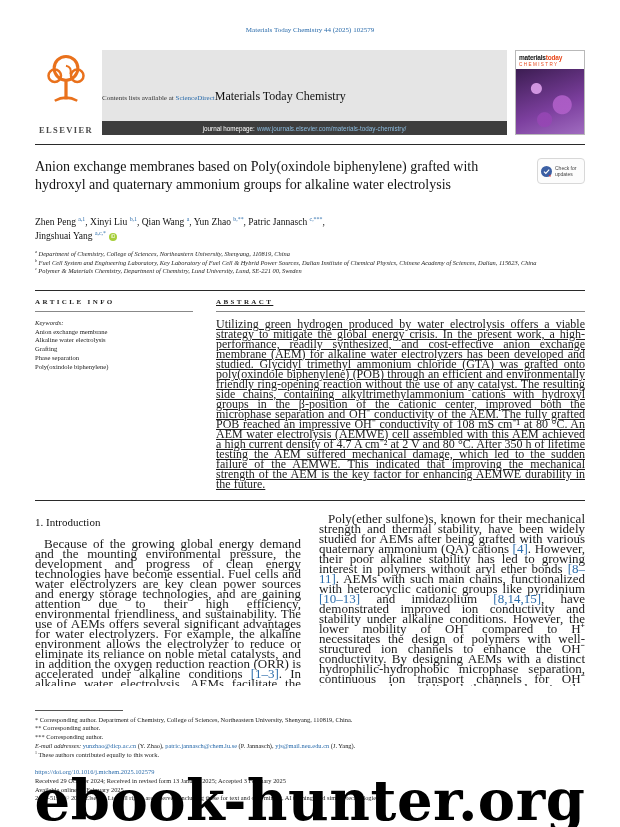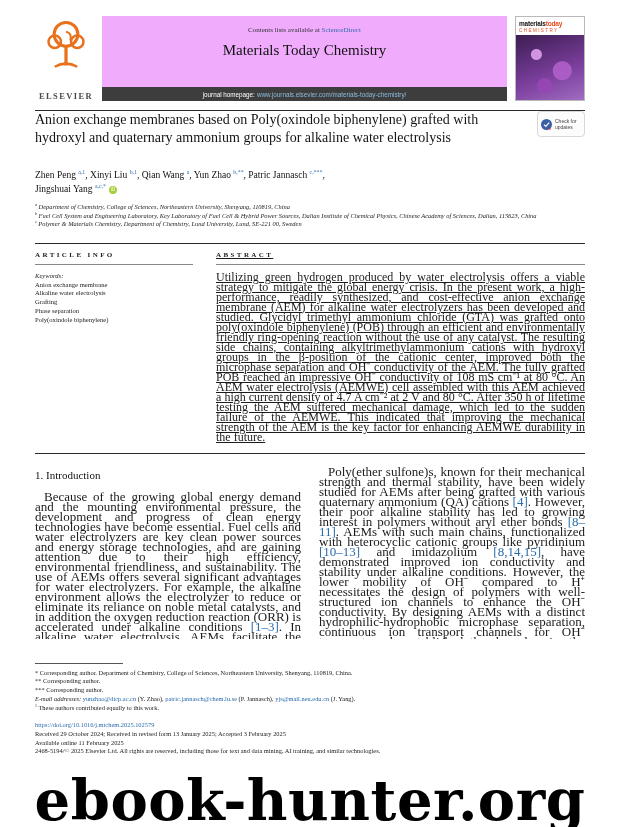--- a/index.html
+++ b/index.html
@@ -9,40 +9,40 @@
   .lnk { color:#2b6cab; text-decoration:none; cursor:pointer; }
   .it { font-style:italic; }
   sup { font-size:0.62em; vertical-align:super; line-height:0; }
 
   .top-cite { text-align:center; font-size:7px; margin-top:26px; color:#2b6cab; }
 
   .header { display:flex; margin-top:16px; height:85px; }
   .pub-logo { width:62px; display:flex; flex-direction:column; align-items:center; justify-content:flex-start; }
   .pub-logo svg { width:50px; height:60px; }
   .pub-name { font-size:8.5px; letter-spacing:1.4px; color:#4a4a4a; font-weight:bold; margin-top:16px; }
-  .banner { flex:1; background:#f0abfc; margin-left:5px; display:flex; flex-direction:column; align-items:center; position:relative; }
+  .banner { flex:1; background:#e5e5e5; margin-left:5px; display:flex; flex-direction:row; align-items:center; position:relative; }
   .contents-line { font-size:7px; margin-top:10px; color:#333; }
-  .jtitle { font-size:15px; margin-top:8px; color:#111; }
+  .jtitle { font-size:12px; margin-top:8px; color:#111; }
   .homebar { position:absolute; bottom:0; left:0; right:0; height:14px; background:#3d3d3d; color:#fff; font-size:6.3px; display:flex; justify-content:center; align-items:center; gap:2px; font-family:"Liberation Sans",sans-serif; }
   .homelink { color:#8cbbde; }
   .cover { width:70px; margin-left:8px; border:1px solid #b9b9b9; display:flex; flex-direction:column; background:#fff; }
   .cover-top { padding:3px 3px 2px; background:#fff; }
   .cover-brand { font-family:"Liberation Sans",sans-serif; font-weight:bold; font-size:6.5px; letter-spacing:-0.2px; color:#111; line-height:7px; }
   .cover-brand .orange { color:#e8491d; }
   .cover-sub { font-family:"Liberation Sans",sans-serif; font-size:4.6px; letter-spacing:1.4px; color:#e8491d; margin-top:1px; }
   .cover-img { flex:1;
     background:
       radial-gradient(circle at 30% 30%, rgba(221,160,235,.9) 0 5px, rgba(221,160,235,0) 6px),
       radial-gradient(circle at 68% 55%, rgba(176,95,201,.9) 0 9px, rgba(176,95,201,0) 10px),
       radial-gradient(circle at 42% 78%, rgba(150,70,180,.9) 0 7px, rgba(150,70,180,0) 8px),
       linear-gradient(160deg, #3c1d52, #7c3f9e 60%, #a06cc0); }
 
   .rule-top { border:none; border-top:1px solid #2a2a2a; margin-top:9px; }
 
-  .title-row { display:flex; }
+  .title-row { display:flex; margin-top:13px; }
   .title { font-size:14px; font-weight:400; line-height:18px; color:#141414; width:482px; }
   .check-badge { margin-left:auto; width:48px; height:26px; border:1px solid #d8d8d8; border-radius:4px; background:#fcfcfc; display:flex; align-items:center; justify-content:center; gap:3px; padding:2px; }
   .check-text { font-family:"Liberation Sans",sans-serif; font-size:5px; line-height:6px; color:#444; width:26px; }
 
   .authors { margin-top:21px; font-size:9.5px; line-height:14px; color:#111; }
   .orcid { display:inline-block; width:8px; height:8px; border-radius:50%; background:#a6ce39; color:#fff; font-size:4.5px; line-height:8px; text-align:center; font-family:"Liberation Sans",sans-serif; margin-left:3px; vertical-align:1px; }
 
   .affils { margin-top:7px; font-size:6.4px; line-height:8.6px; color:#222; width:505px; }
   .affils > div { font-style:italic; }
 
@@ -66,20 +66,21 @@
 
   .meta { margin-top:9px; font-size:6.4px; line-height:8.7px; color:#222; }
 
   .watermark { position:absolute; left:0; right:0; bottom:-6px; text-align:center; font-family:"DejaVu Serif",serif; font-weight:bold; font-size:56px; color:#000; white-space:nowrap; letter-spacing:0.5px; }
 </style>
 </head>
 <body>
 
 <div class="page">
 
+  <div class="top-cite">Materials Today Chemistry 44 (2025) 102579</div>
 
   <div class="header">
     <div class="pub-logo">
       <svg viewBox="0 0 40 46">
         <circle cx="20" cy="14" r="9.5" fill="none" stroke="#e9711c" stroke-width="2.4"></circle>
         <circle cx="11" cy="20" r="5" fill="none" stroke="#e9711c" stroke-width="2"></circle>
         <circle cx="29" cy="20" r="5" fill="none" stroke="#e9711c" stroke-width="2"></circle>
         <path d="M20 23 L20 39" stroke="#e9711c" stroke-width="2.6" fill="none"></path>
         <path d="M11 40 Q20 35 29 40" stroke="#e9711c" stroke-width="2" fill="none"></path>
         <path d="M20 12 q5 1 3.5 7" stroke="#e9711c" stroke-width="1.6" fill="none"></path>

